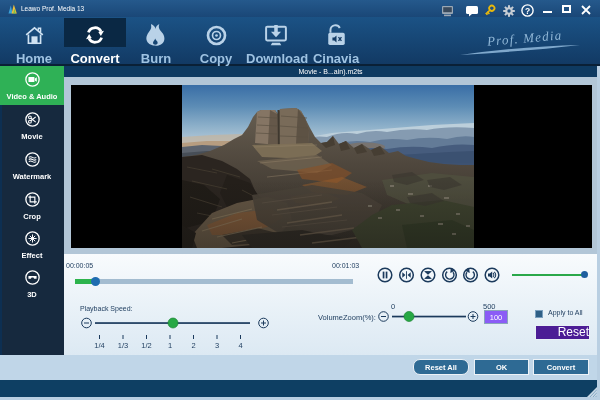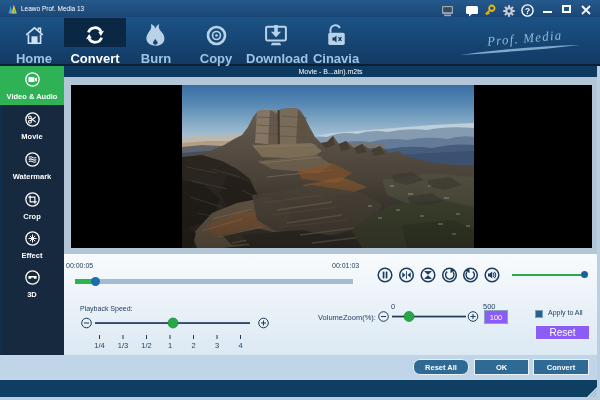--- a/index.html
+++ b/index.html
@@ -47,22 +47,22 @@
   #voldot { left:581px; top:271px; width:7px; height:7px; border-radius:50%; background:#1e5f9e; }
 
   #pslabel { left:80px; top:305px; font-size:7px; }
   #vzlabel { left:318px; top:313px; font-size:7.5px; }
   #vz0 { left:391px; top:302px; font-size:7.5px; }
   #vz500 { left:453px; top:302px; font-size:7.5px;margin-left:30px; }
   #vzbox { left:484px; top:310px; width:24px; height:14px; background:#8b5cf6; border:1px solid #8aa4bc;
     color:#fff; font-size:7.5px; text-align:center; line-height:13px; }
   #applychk { left:535px; top:310px; width:8px; height:8px; background:#2e5f86; border:1px solid #7aa0c0; }
   #applylbl { left:548px; top:309px; font-size:7px; }
-  #resetbtn { left:535px; top:325px; width:55px; height:15px; background:#8b5cf6; border:1px solid #e8f0f6;
-    color:#fff; font-size:10px; text-align:center; line-height:13px; }
+  #resetbtn { left:535px; top:325px; width:55px; height:15px; background:#4c1d95; border:1px solid #e8f0f6;
+    color:#fff; font-size:12px; text-align:right; line-height:13px; }
 
   
   #botband { left:0; top:355px; width:600px; height:25px; background:#c0d6e8; }
   .bbtn { position:absolute; top:359px; height:16px; background:#2e6a94; border:1px solid #ecf2f7;
     color:#fff; font-size:7.5px; font-weight:bold; text-align:center; line-height:15px; }
   #statusbar { left:0; top:380px; width:600px; height:17px; background:#0e3f63; }
   #botborder { left:0; top:397px; width:600px; height:3px; background:#b9cfe2; }
   #rightborder { left:597px; top:66px; width:3px; height:334px; background:#b9cfe2; }
 </style>
 </head>

